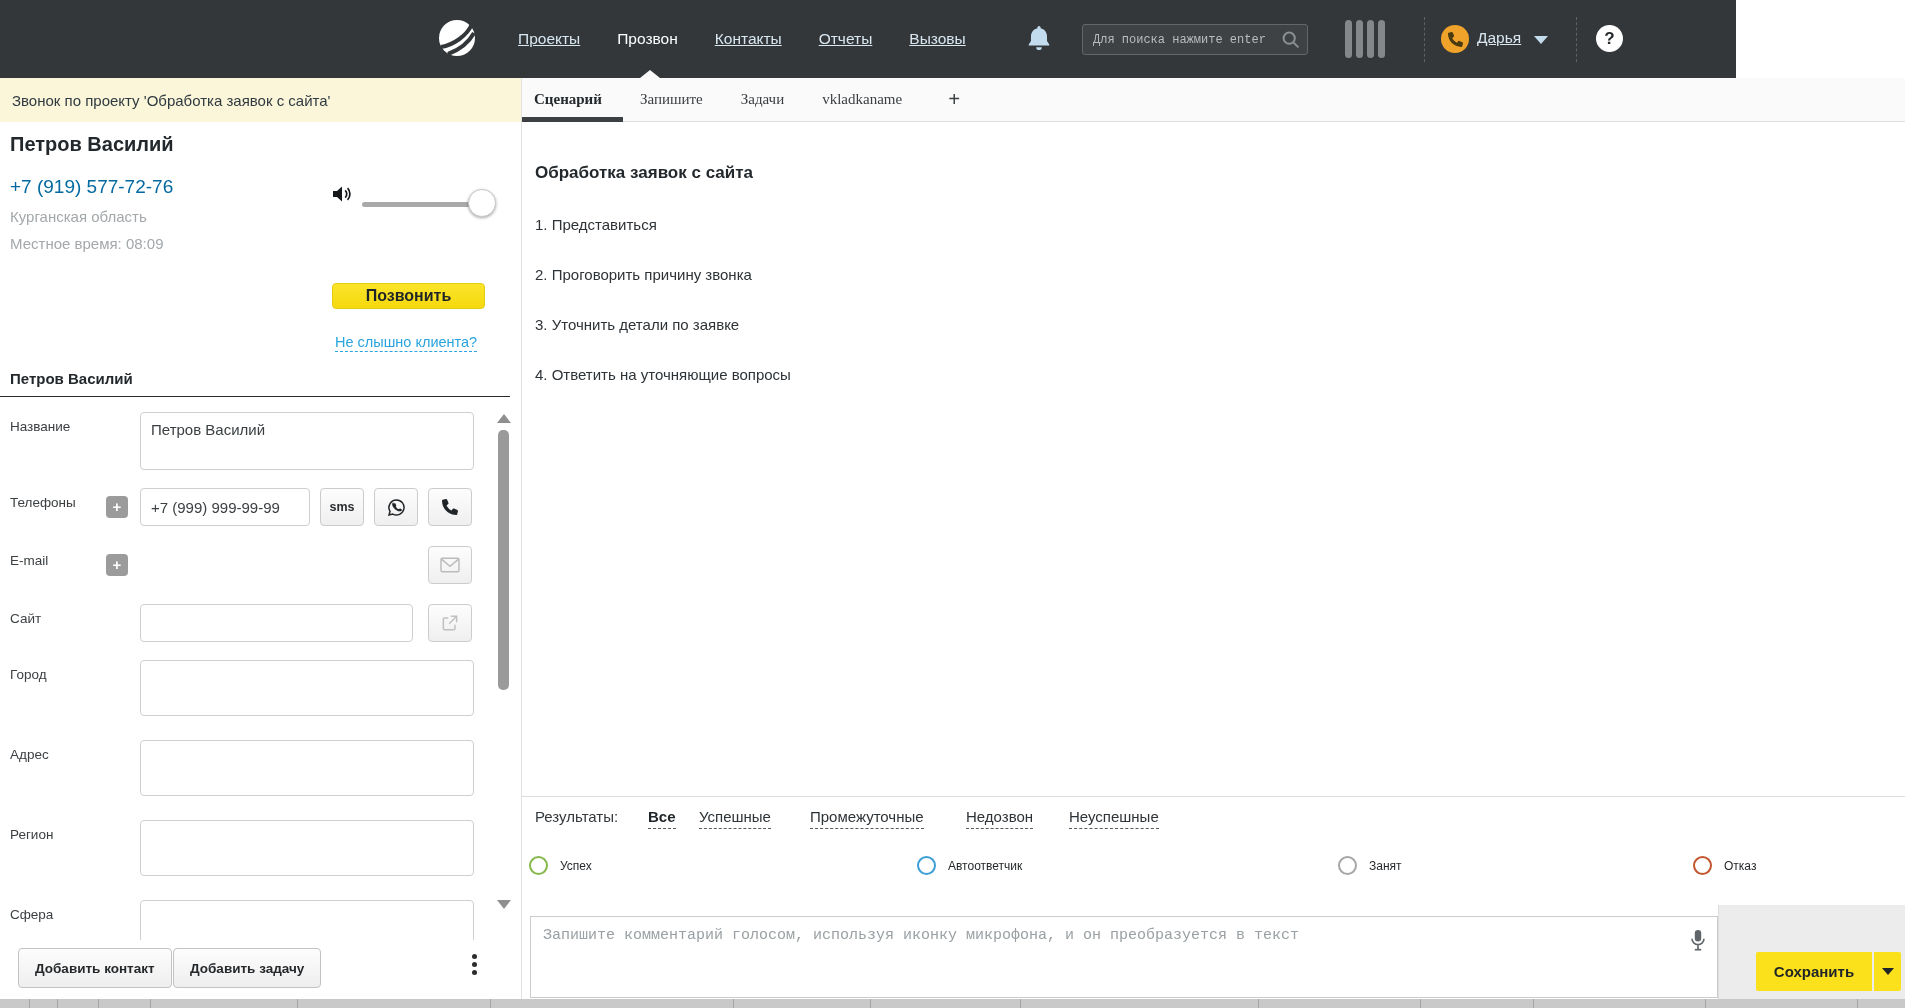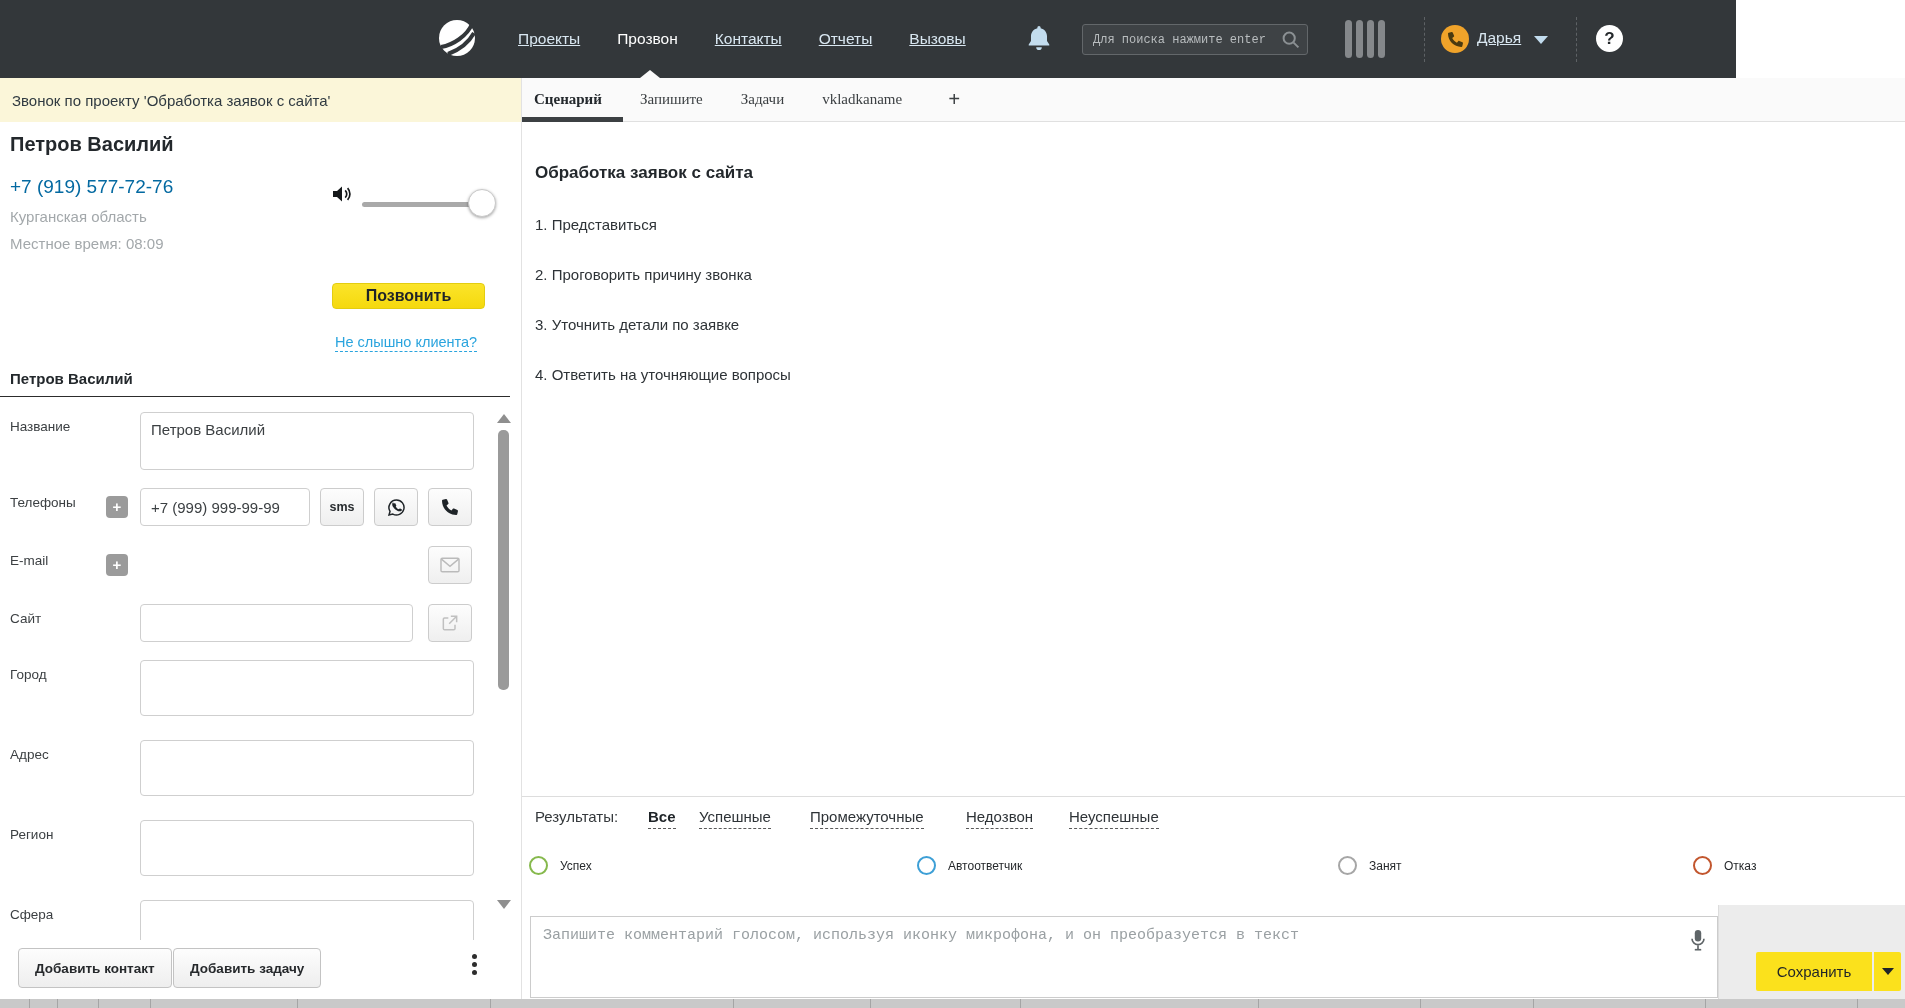--- a/index.html
+++ b/index.html
@@ -100,21 +100,21 @@
   .opt-label { font-size:12px; color:#26292c; }
   .comment-box { position:absolute; left:8px; top:838px; width:1188px; height:82px; background:#fff;
     border:1px solid #cccccc; }
   .comment-box textarea { width:100%; height:100%; border:none; outline:none; resize:none;
     font-size:15px; color:#3c4043; padding:10px 40px 10px 12px; font-family:Liberation Mono, monospace; background:transparent; }
   .comment-box textarea::placeholder { color:#9aa0a3; }
   .mic { position:absolute; right:8px; top:10px; width:22px; height:28px; cursor:pointer; }
   .save-area { position:absolute; left:1196px; top:827px; width:187px; height:103px; background:#ececec;
     border-left:1px solid #dddddd; }
   .save-btn { position:absolute; left:37px; top:47px; width:116px; height:39px;
-    background:#fbe11c; border:none; border-radius:2px 0 0 2px; font-size:15px; font-weight:normal;
+    background:#fbe11c; border:none; border-radius:2px 0 0 2px; font-size:15px; font-weight:bold;
     color:#1f2428; cursor:pointer; font-family:inherit; }
   .save-caret-btn { position:absolute; left:155px; top:47px; width:27px; height:39px; background:#fbe11c;
     border:none; border-radius:0 2px 2px 0; cursor:pointer; display:flex; align-items:center; justify-content:center; }
   .save-caret-btn i { width:0; height:0; border-left:6px solid transparent; border-right:6px solid transparent;
     border-top:7px solid #1f2428; }
   
   .bottom-strip { position:absolute; left:0; top:999px; width:1905px; height:9px; background:#c9c9c9; z-index:8;
     background-image:
       linear-gradient(#a5a5a5,#a5a5a5),linear-gradient(#a5a5a5,#a5a5a5),linear-gradient(#a5a5a5,#a5a5a5),
       linear-gradient(#a5a5a5,#a5a5a5),linear-gradient(#a5a5a5,#a5a5a5),linear-gradient(#a5a5a5,#a5a5a5),

